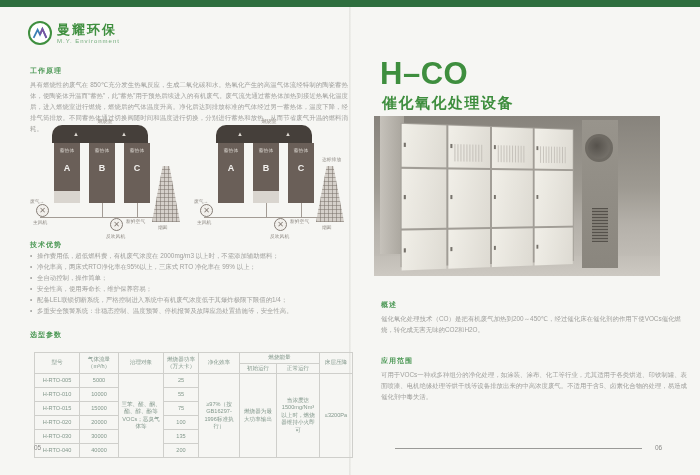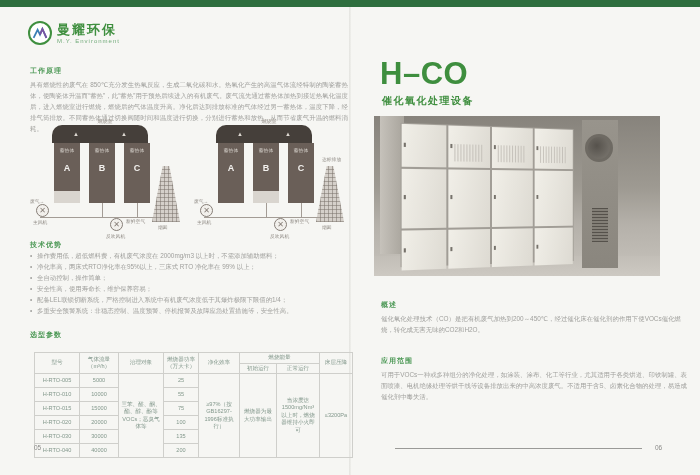--- a/index.html
+++ b/index.html
@@ -62,21 +62,21 @@
   .sel-table{position:absolute;left:34px;top:352px;border-collapse:collapse;
     font-size:5.6px;color:#83988c;}
   .sel-table th,.sel-table td{border:1px solid #cfcfcb;padding:1px 2px;text-align:center;
     font-weight:normal;line-height:1.35;}
   .sel-table .w-model{width:40px}.sel-table .w-flow{width:34px}.sel-table .w-target{width:40px}
   .sel-table .w-power{width:30px}.sel-table .w-eff{width:36px}.sel-table .w-ini{width:32px}
   .sel-table .w-nor{width:38px}.sel-table .w-pre{width:28px}
   .sel-table td.dr{height:11px;}
   
   .r-title{position:absolute;left:380px;top:56px;font-size:31px;font-weight:800;color:#3e8e3e;letter-spacing:0.5px;}
-  .r-sub{position:absolute;left:382px;top:94px;font-size:10px;font-weight:bold;color:#3e8e3e;letter-spacing:1.5px;}
+  .r-sub{position:absolute;left:382px;top:94px;font-size:15px;font-weight:bold;color:#3e8e3e;letter-spacing:1.5px;}
   .photo{position:absolute;left:374px;top:116px;width:286px;height:160px;overflow:hidden;
     background:linear-gradient(180deg,#87837c 0%,#9e9a92 45%,#b5b1aa 68%,#c7c3bc 100%);}
   .pillar{position:absolute;left:6px;top:0;width:24px;height:138px;
     background:linear-gradient(90deg,#c6c2bb,#a8a49c);}
   .floor{position:absolute;left:0;bottom:0;width:100%;height:20px;background:linear-gradient(#c2beb7,#cdc9c2);}
   .cabinet{position:absolute;left:28px;top:10px;width:178px;height:138px;
     transform:perspective(480px) rotateY(14deg);
     display:grid;grid-template-columns:repeat(4,1fr);grid-template-rows:30% 42% 28%;
     gap:2px;background:#a19d96;border:1px solid #a19d96;box-sizing:border-box;}
   .panel{background:linear-gradient(100deg,#f1efe8,#ddDAd2);position:relative;}

